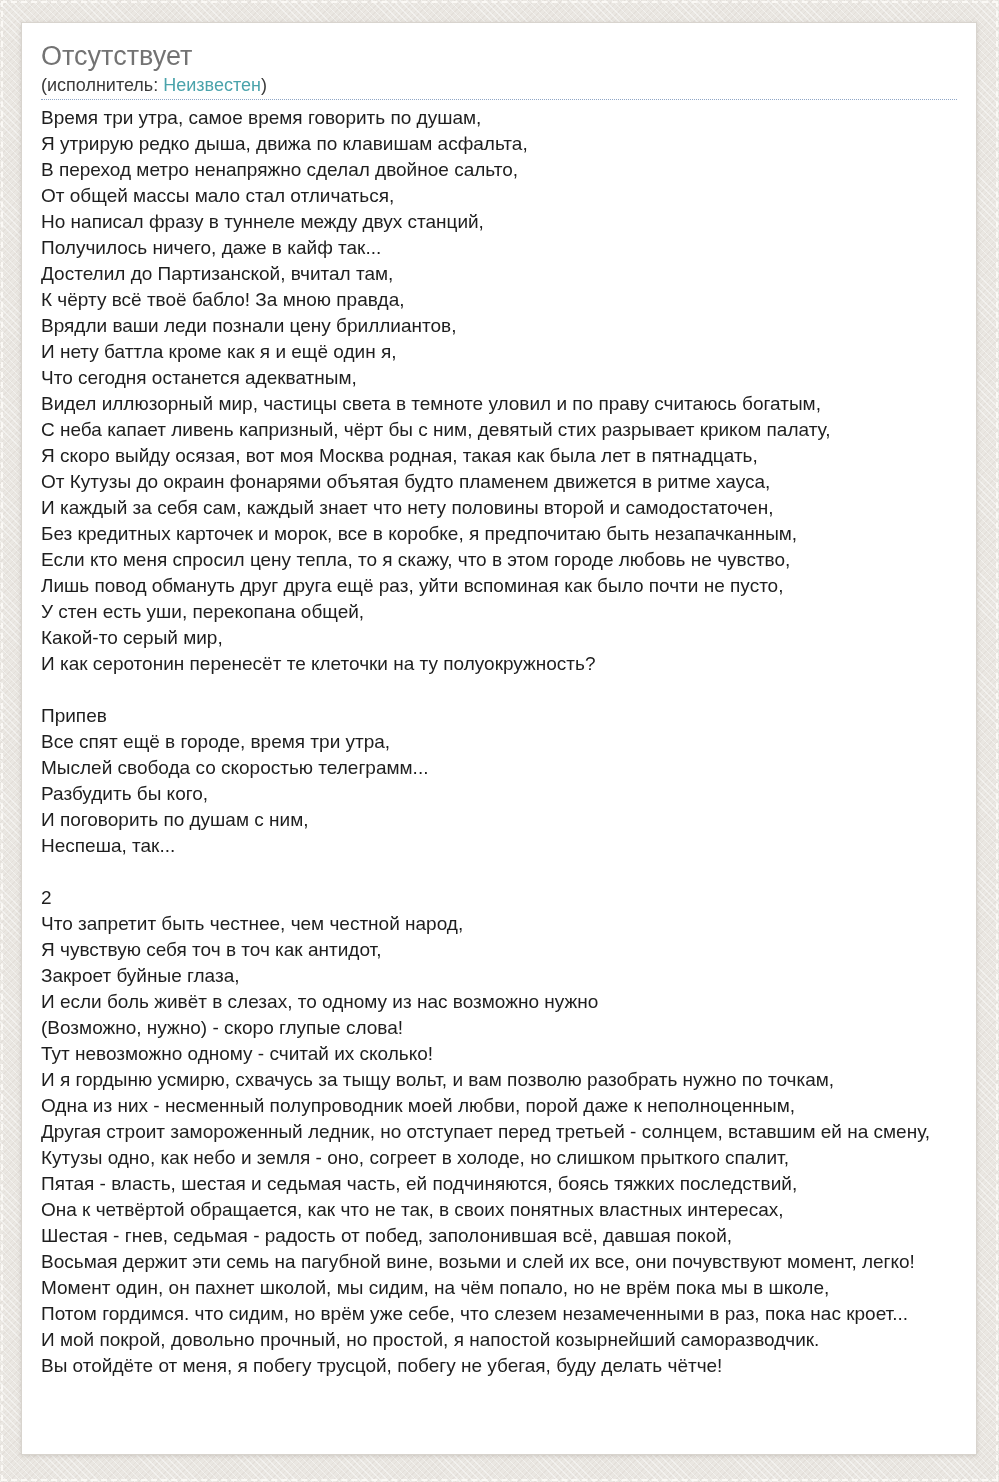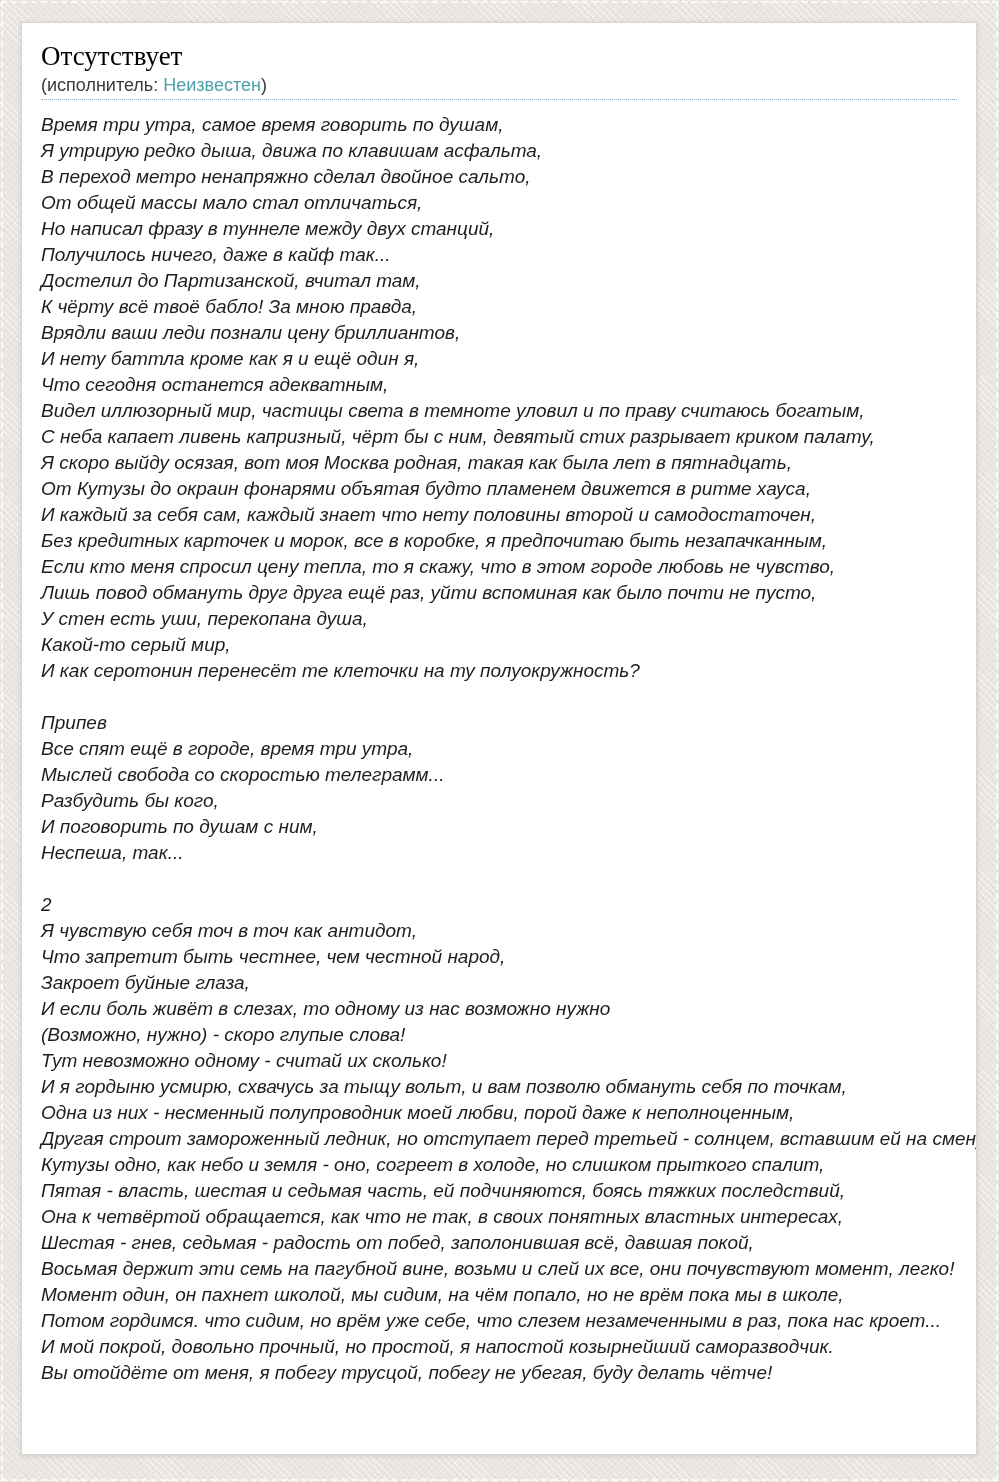--- a/index.html
+++ b/index.html
@@ -57,38 +57,37 @@
     cursor: pointer;
     text-align: right;
   }
   .separator {
     border: 0;
     border-bottom: 1px dotted #8fa6c6;
     margin: 3px 0 0 0;
     height: 0;
   }
   .lyrics-block {
-    margin-top: 12px;
+    margin-top: 5px;
     color: #1e1e1e;
-    font-style: italic;
   }
   .lyric-line {
     font-size: 19px;
     line-height: 26px;
     min-height: 26px;
     white-space: pre;
   }
 </style>
 </head>
 <body>
 
 <div class="stitched-border"></div>
 
 <div class="panel">
-  <h1 class="song-title" style="color: #000000; font-family: Liberation Serif, serif;">Отсутствует</h1>
+  <h1 class="song-title" style="color: #737373;">Отсутствует</h1>
   <div class="artist-line" style="color: rgb(58, 58, 58);"><span>(исполнитель: </span><a class="artist-link" href="#" style="color: rgb(74, 163, 171);">Неизвестен</a><span>)</span></div>
   <hr class="separator" style="border-bottom-color: rgb(143, 166, 198);">
   <div class="lyrics-block" style="color: rgb(30, 30, 30);">
       <div class="lyric-line">Время три утра, самое время говорить по душам,</div>
       <div class="lyric-line">Я утрирую редко дыша, движа по клавишам асфальта,</div>
       <div class="lyric-line">В переход метро ненапряжно сделал двойное сальто,</div>
       <div class="lyric-line">От общей массы мало стал отличаться,</div>
       <div class="lyric-line">Но написал фразу в туннеле между двух станций,</div>
       <div class="lyric-line">Получилось ничего, даже в кайф так...</div>
       <div class="lyric-line">Достелил до Партизанской, вчитал там,</div>
@@ -97,39 +96,39 @@
       <div class="lyric-line">И нету баттла кроме как я и ещё один я,</div>
       <div class="lyric-line">Что сегодня останется адекватным,</div>
       <div class="lyric-line">Видел иллюзорный мир, частицы света в темноте уловил и по праву считаюсь богатым,</div>
       <div class="lyric-line">С неба капает ливень капризный, чёрт бы с ним, девятый стих разрывает криком палату,</div>
       <div class="lyric-line">Я скоро выйду осязая, вот моя Москва родная, такая как была лет в пятнадцать,</div>
       <div class="lyric-line">От Кутузы до окраин фонарями объятая будто пламенем движется в ритме хауса,</div>
       <div class="lyric-line">И каждый за себя сам, каждый знает что нету половины второй и самодостаточен,</div>
       <div class="lyric-line">Без кредитных карточек и морок, все в коробке, я предпочитаю быть незапачканным,</div>
       <div class="lyric-line">Если кто меня спросил цену тепла, то я скажу, что в этом городе любовь не чувство,</div>
       <div class="lyric-line">Лишь повод обмануть друг друга ещё раз, уйти вспоминая как было почти не пусто,</div>
-      <div class="lyric-line">У стен есть уши, перекопана душа,</div>
+      <div class="lyric-line">У стен есть уши, перекопана общей,</div>
       <div class="lyric-line">Какой-то серый мир,</div>
       <div class="lyric-line">И как серотонин перенесёт те клеточки на ту полуокружность?</div>
       <div class="lyric-line"></div>
       <div class="lyric-line">Припев</div>
       <div class="lyric-line">Все спят ещё в городе, время три утра,</div>
       <div class="lyric-line">Мыслей свобода со скоростью телеграмм...</div>
       <div class="lyric-line">Разбудить бы кого,</div>
       <div class="lyric-line">И поговорить по душам с ним,</div>
       <div class="lyric-line">Неспеша, так...</div>
       <div class="lyric-line"></div>
       <div class="lyric-line">2</div>
+      <div class="lyric-line">Что запретит быть честнее, чем честной народ,</div>
       <div class="lyric-line">Я чувствую себя точ в точ как антидот,</div>
-      <div class="lyric-line">Что запретит быть честнее, чем честной народ,</div>
       <div class="lyric-line">Закроет буйные глаза,</div>
       <div class="lyric-line">И если боль живёт в слезах, то одному из нас возможно нужно</div>
       <div class="lyric-line">(Возможно, нужно) - скоро глупые слова!</div>
       <div class="lyric-line">Тут невозможно одному - считай их сколько!</div>
-      <div class="lyric-line">И я гордыню усмирю, схвачусь за тыщу вольт, и вам позволю обмануть себя по точкам,</div>
+      <div class="lyric-line">И я гордыню усмирю, схвачусь за тыщу вольт, и вам позволю разобрать нужно по точкам,</div>
       <div class="lyric-line">Одна из них - несменный полупроводник моей любви, порой даже к неполноценным,</div>
       <div class="lyric-line">Другая строит замороженный ледник, но отступает перед третьей - солнцем, вставшим ей на смену,</div>
       <div class="lyric-line">Кутузы одно, как небо и земля - оно, согреет в холоде, но слишком прыткого спалит,</div>
       <div class="lyric-line">Пятая - власть, шестая и седьмая часть, ей подчиняются, боясь тяжких последствий,</div>
       <div class="lyric-line">Она к четвёртой обращается, как что не так, в своих понятных властных интересах,</div>
       <div class="lyric-line">Шестая - гнев, седьмая - радость от побед, заполонившая всё, давшая покой,</div>
       <div class="lyric-line">Восьмая держит эти семь на пагубной вине, возьми и слей их все, они почувствуют момент, легко!</div>
       <div class="lyric-line">Момент один, он пахнет школой, мы сидим, на чём попало, но не врём пока мы в школе,</div>
       <div class="lyric-line">Потом гордимся. что сидим, но врём уже себе, что слезем незамеченными в раз, пока нас кроет...</div>
       <div class="lyric-line">И мой покрой, довольно прочный, но простой, я напостой козырнейший саморазводчик.</div>

